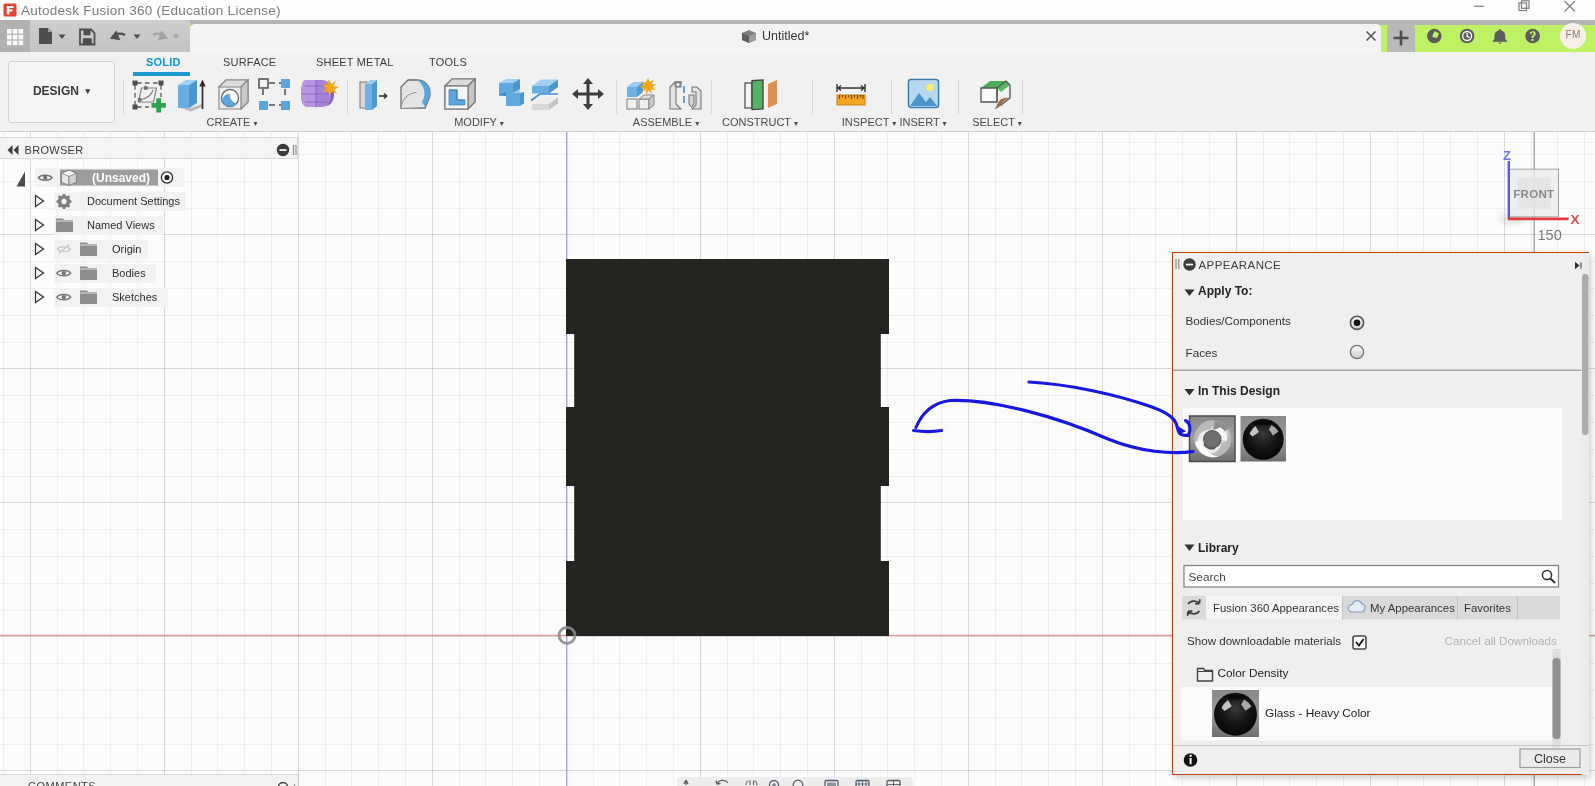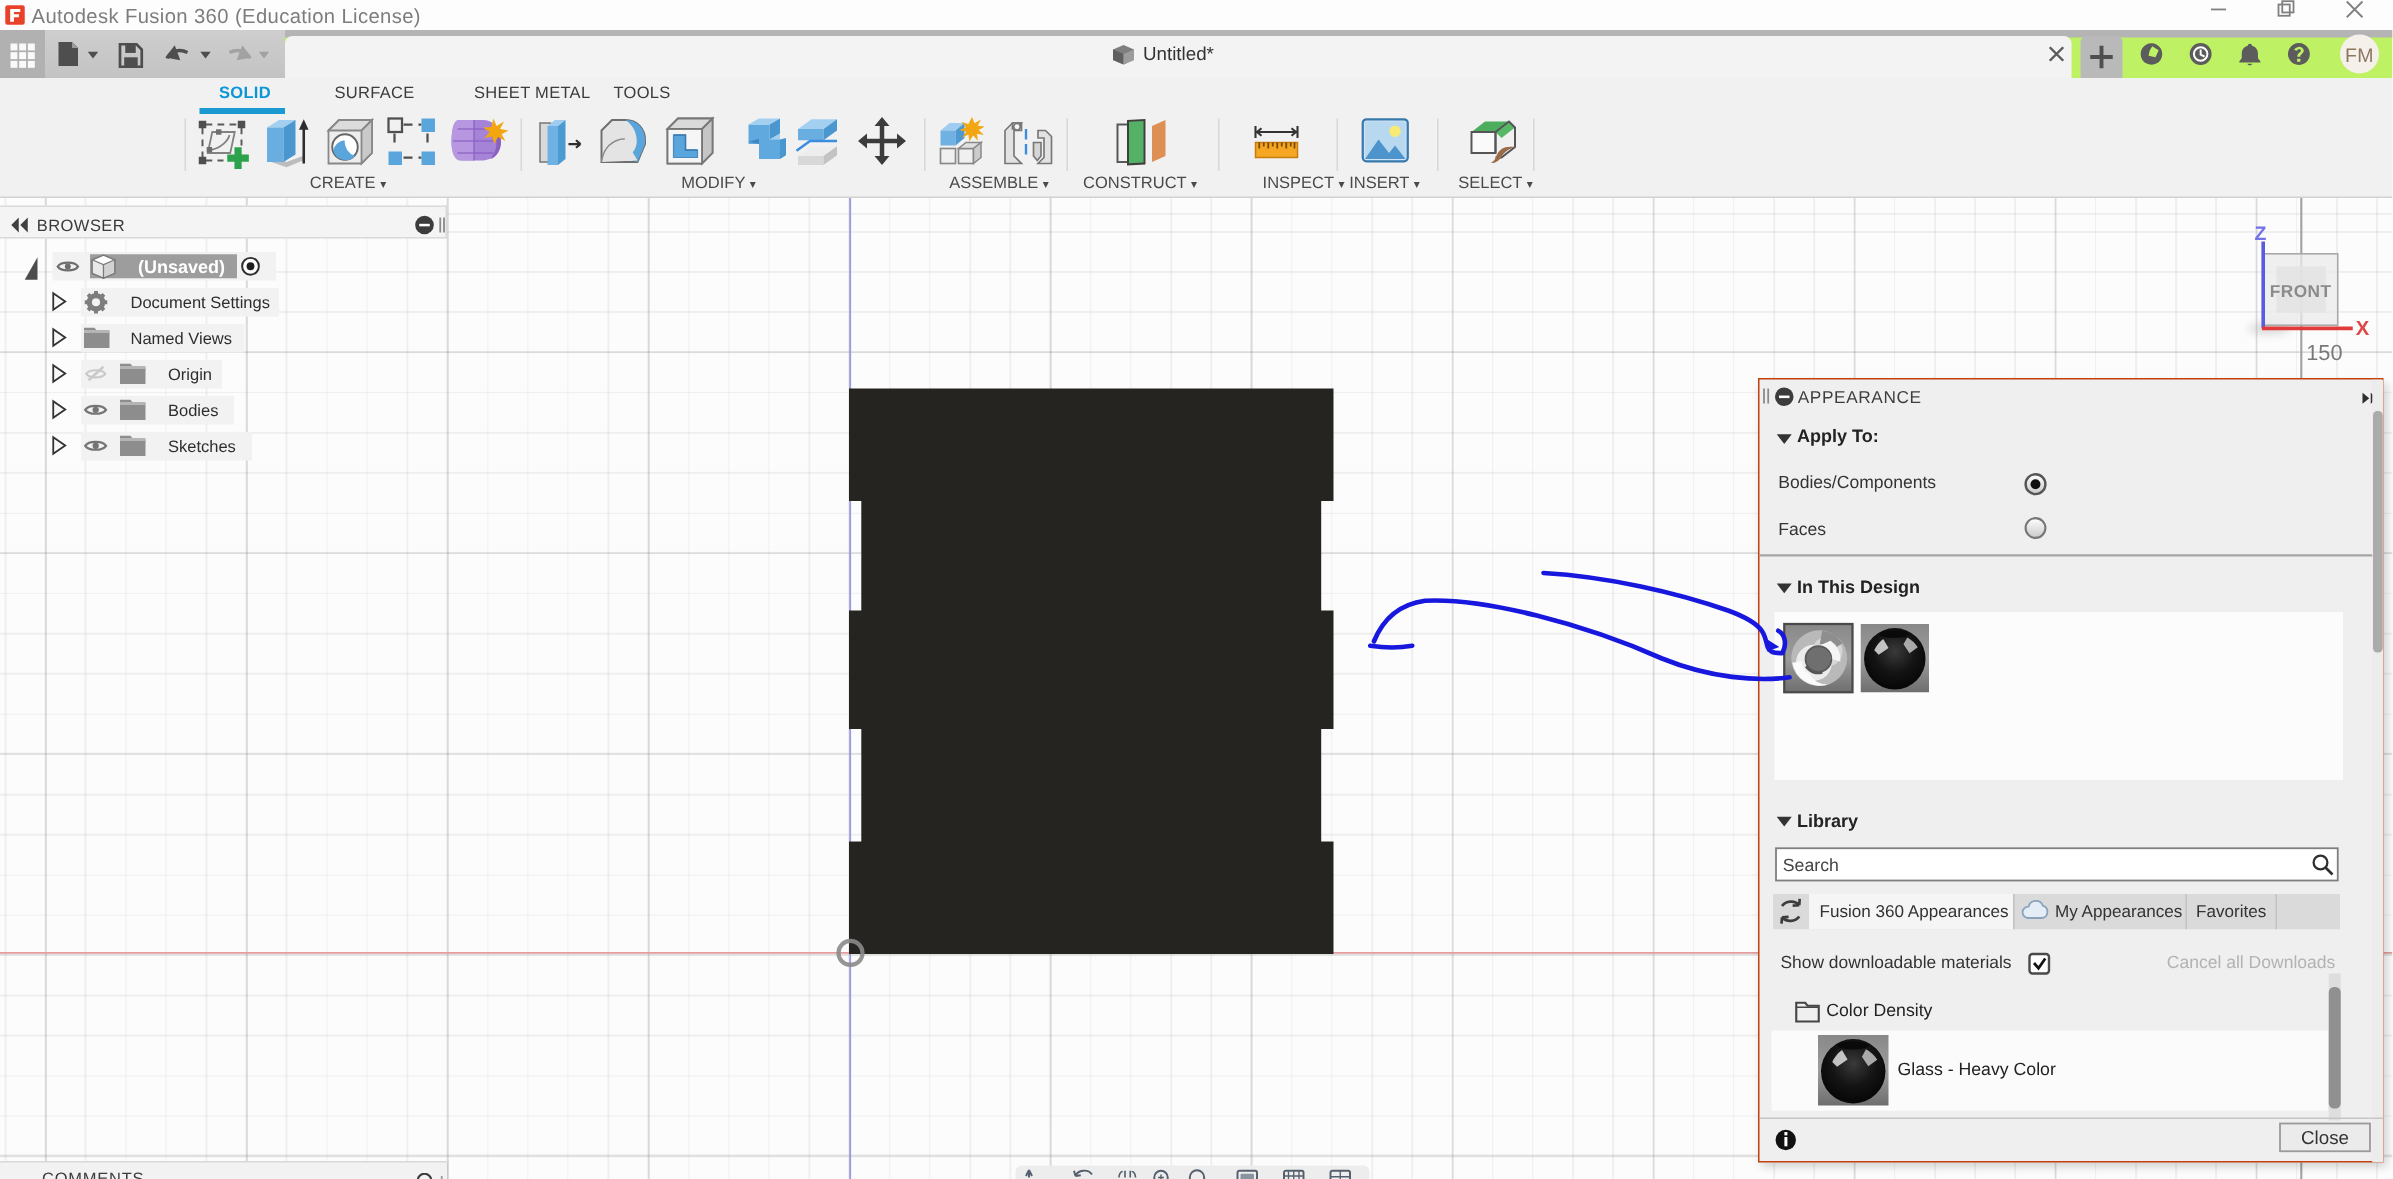--- a/index.html
+++ b/index.html
@@ -118,27 +118,28 @@
 <path d="M112.6 1.7a7.3 7.3 0 1 0 0.01 0Z M111.3 4.7a3 3 0 0 1 4.3 1.2c0.6 1.4-0.2 2.4-1.1 3.1-0.7 0.6-1 1-1 1.9h-2c0-1.5 0.6-2.2 1.5-2.9 0.8-0.6 1.1-1 0.8-1.7-0.3-0.8-1.3-0.9-1.9-0.3a2 2 0 0 0-0.5 0.9l-1.9-0.5c0.2-0.7 0.7-1.3 1.8-1.7Z M111.4 12.1h2.2v2h-2.2Z" fill-rule="evenodd"></path>
 <path d="M79.9 2.2c0.8 0 1.4 0.6 1.4 1.3 2.4 0.6 4 2.6 4 5.2v3.2l1.6 1.9v0.9H72.9v-0.9l1.6-1.9V8.7c0-2.6 1.6-4.6 4-5.2 0-0.7 0.6-1.3 1.4-1.3Z"></path>
         <path d="M78.2 15.5a1.8 1.8 0 0 0 3.4 0Z"></path>
 </g>
 <g stroke="#fff" stroke-width="1.3" fill="none">
         <circle cx="47.1" cy="9" r="4.5"></circle>
         <path d="M47.1 6v3.4l2.6 1.4"></path>
       </g>
 </svg>
 <div class="abs" style="left:1560px;top:3px;width:26px;height:26px;border-radius:50%;background:#f5f0ea;"></div>
-<div class="abs" style="left:1560px;top:9px;width:26px;text-align:center;font-size:13px;color:#8c7861;letter-spacing:0.3px;">FM</div>
+<div class="abs" style="left:1560px;top:9px;width:26px;text-align:center;font-size:10px;color:#8c7861;letter-spacing:0.3px;">FM</div>
 </div>
 <div id="ribbon" class="abs">
+<div id="designbtn" class="abs">DESIGN&nbsp;&nbsp;<span style="font-size:9px;vertical-align:1px;">▾</span></div>
 <div class="rtab abs" style="left:146px;color:#0a96d7;font-weight:bold;">SOLID</div>
 <div class="rtab abs" style="left:223px;">SURFACE</div>
 <div class="rtab abs" style="left:316px;">SHEET METAL</div>
-<div class="rtab abs" style="left:409px;">TOOLS</div>
+<div class="rtab abs" style="left:429px;">TOOLS</div>
 <div class="abs" style="left:133px;top:20px;width:57px;height:3.5px;background:#1b9ad2;"></div>
 <div class="gsep abs" style="left:123px;"></div>
 <div class="gsep abs" style="left:347px;"></div>
 <div class="gsep abs" style="left:616px;"></div>
 <div class="gsep abs" style="left:711px;"></div>
 <div class="gsep abs" style="left:812px;"></div>
 <div class="gsep abs" style="left:891px;"></div>
 <div class="gsep abs" style="left:958px;"></div>
 <div class="gsep abs" style="left:1022px;"></div>
 <div class="grouplabel abs" style="left:182px;width:100px;">CREATE <span style="font-size:8px;">▾</span></div>

